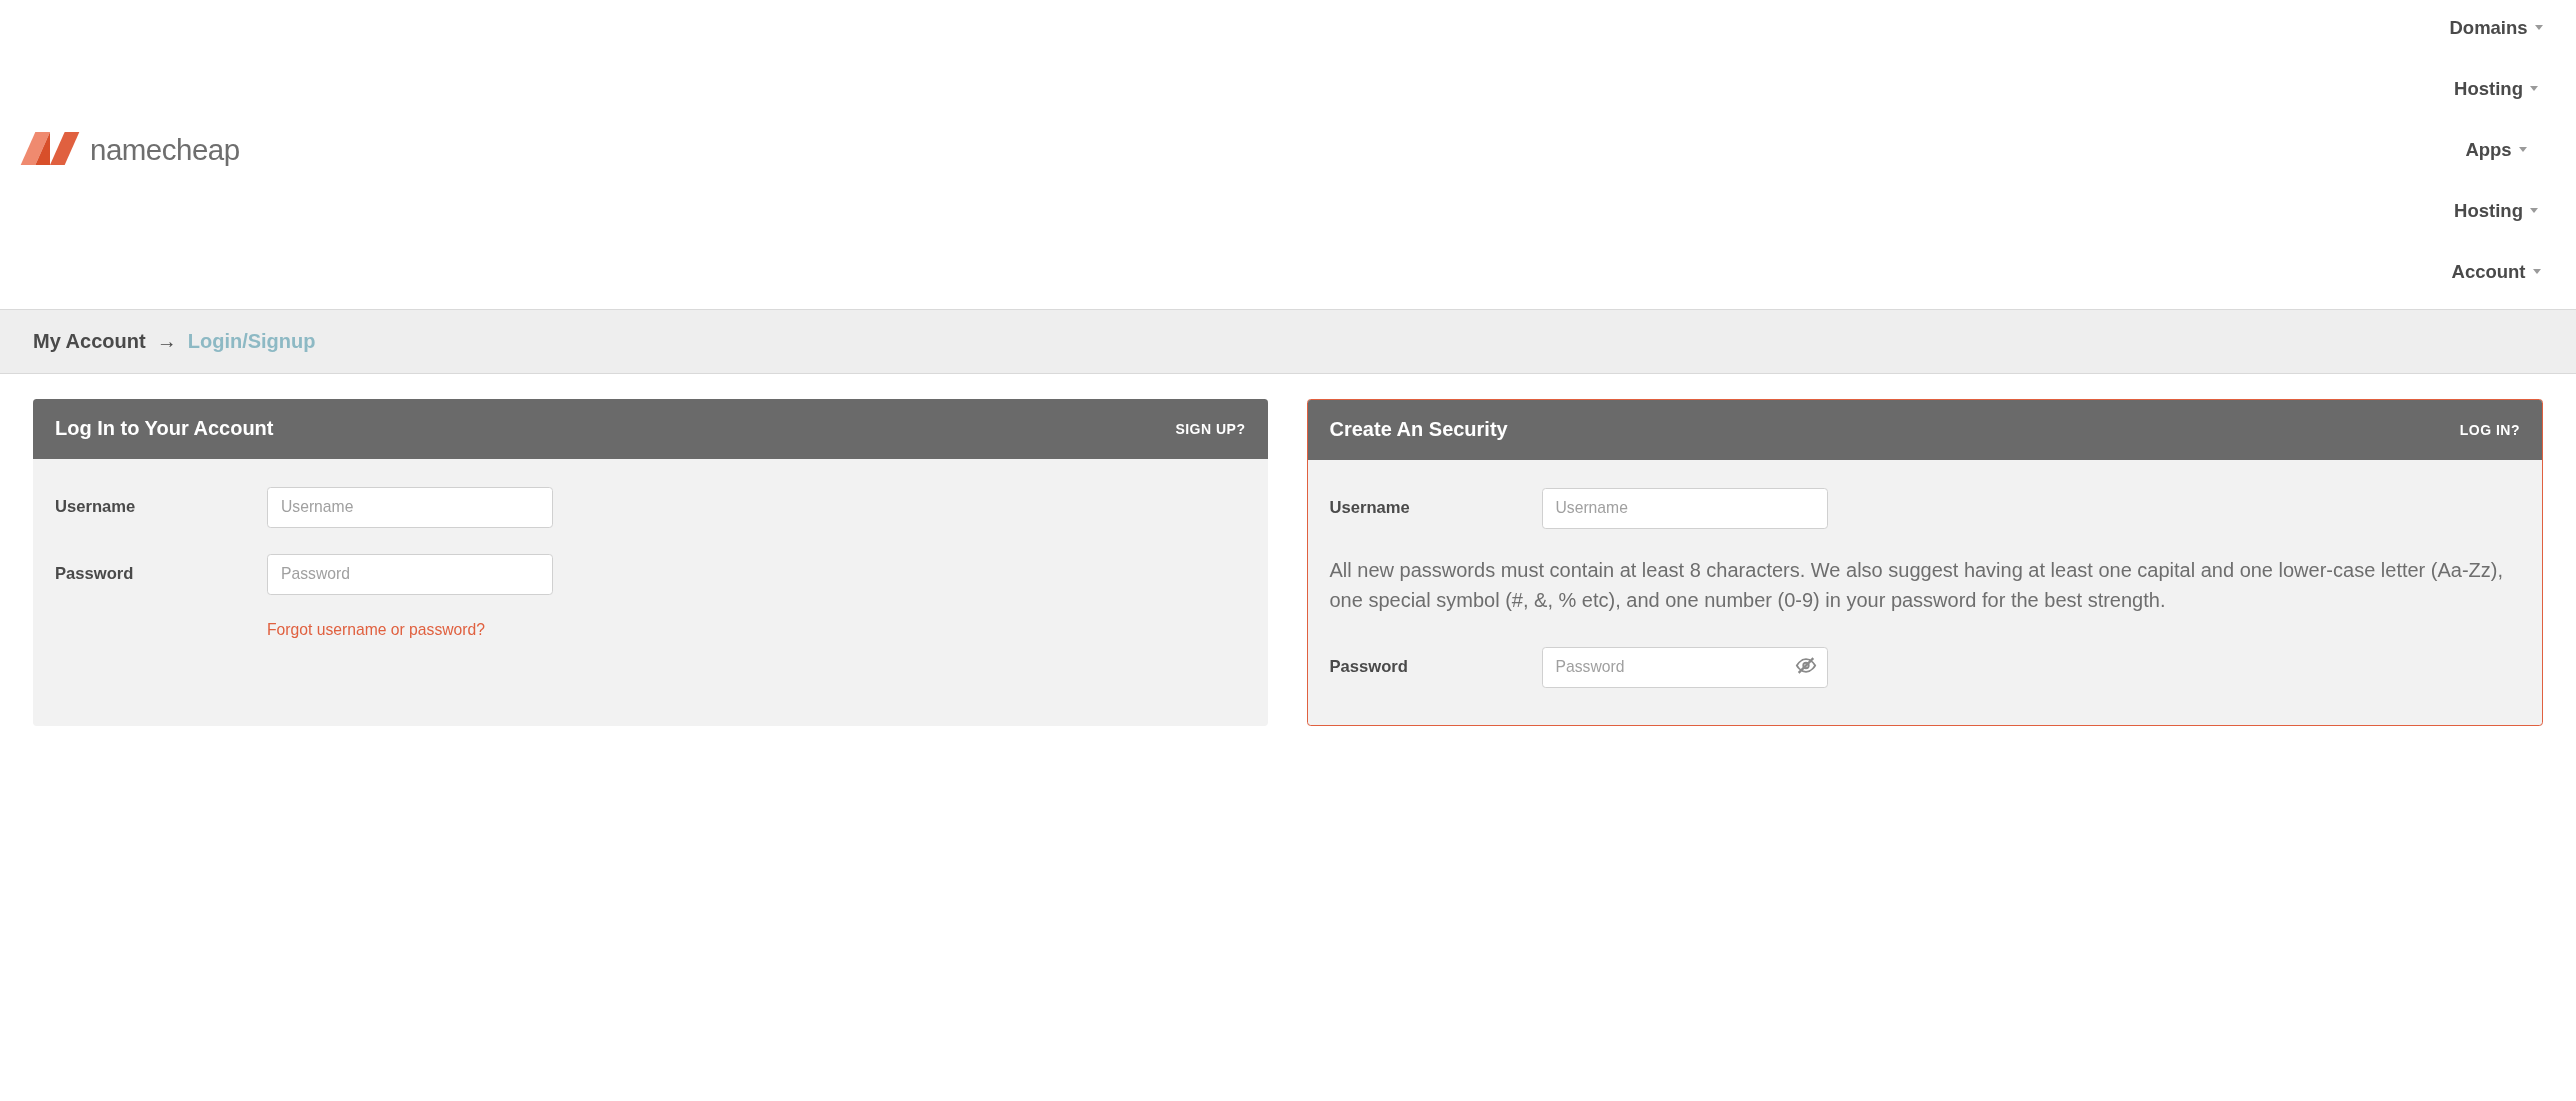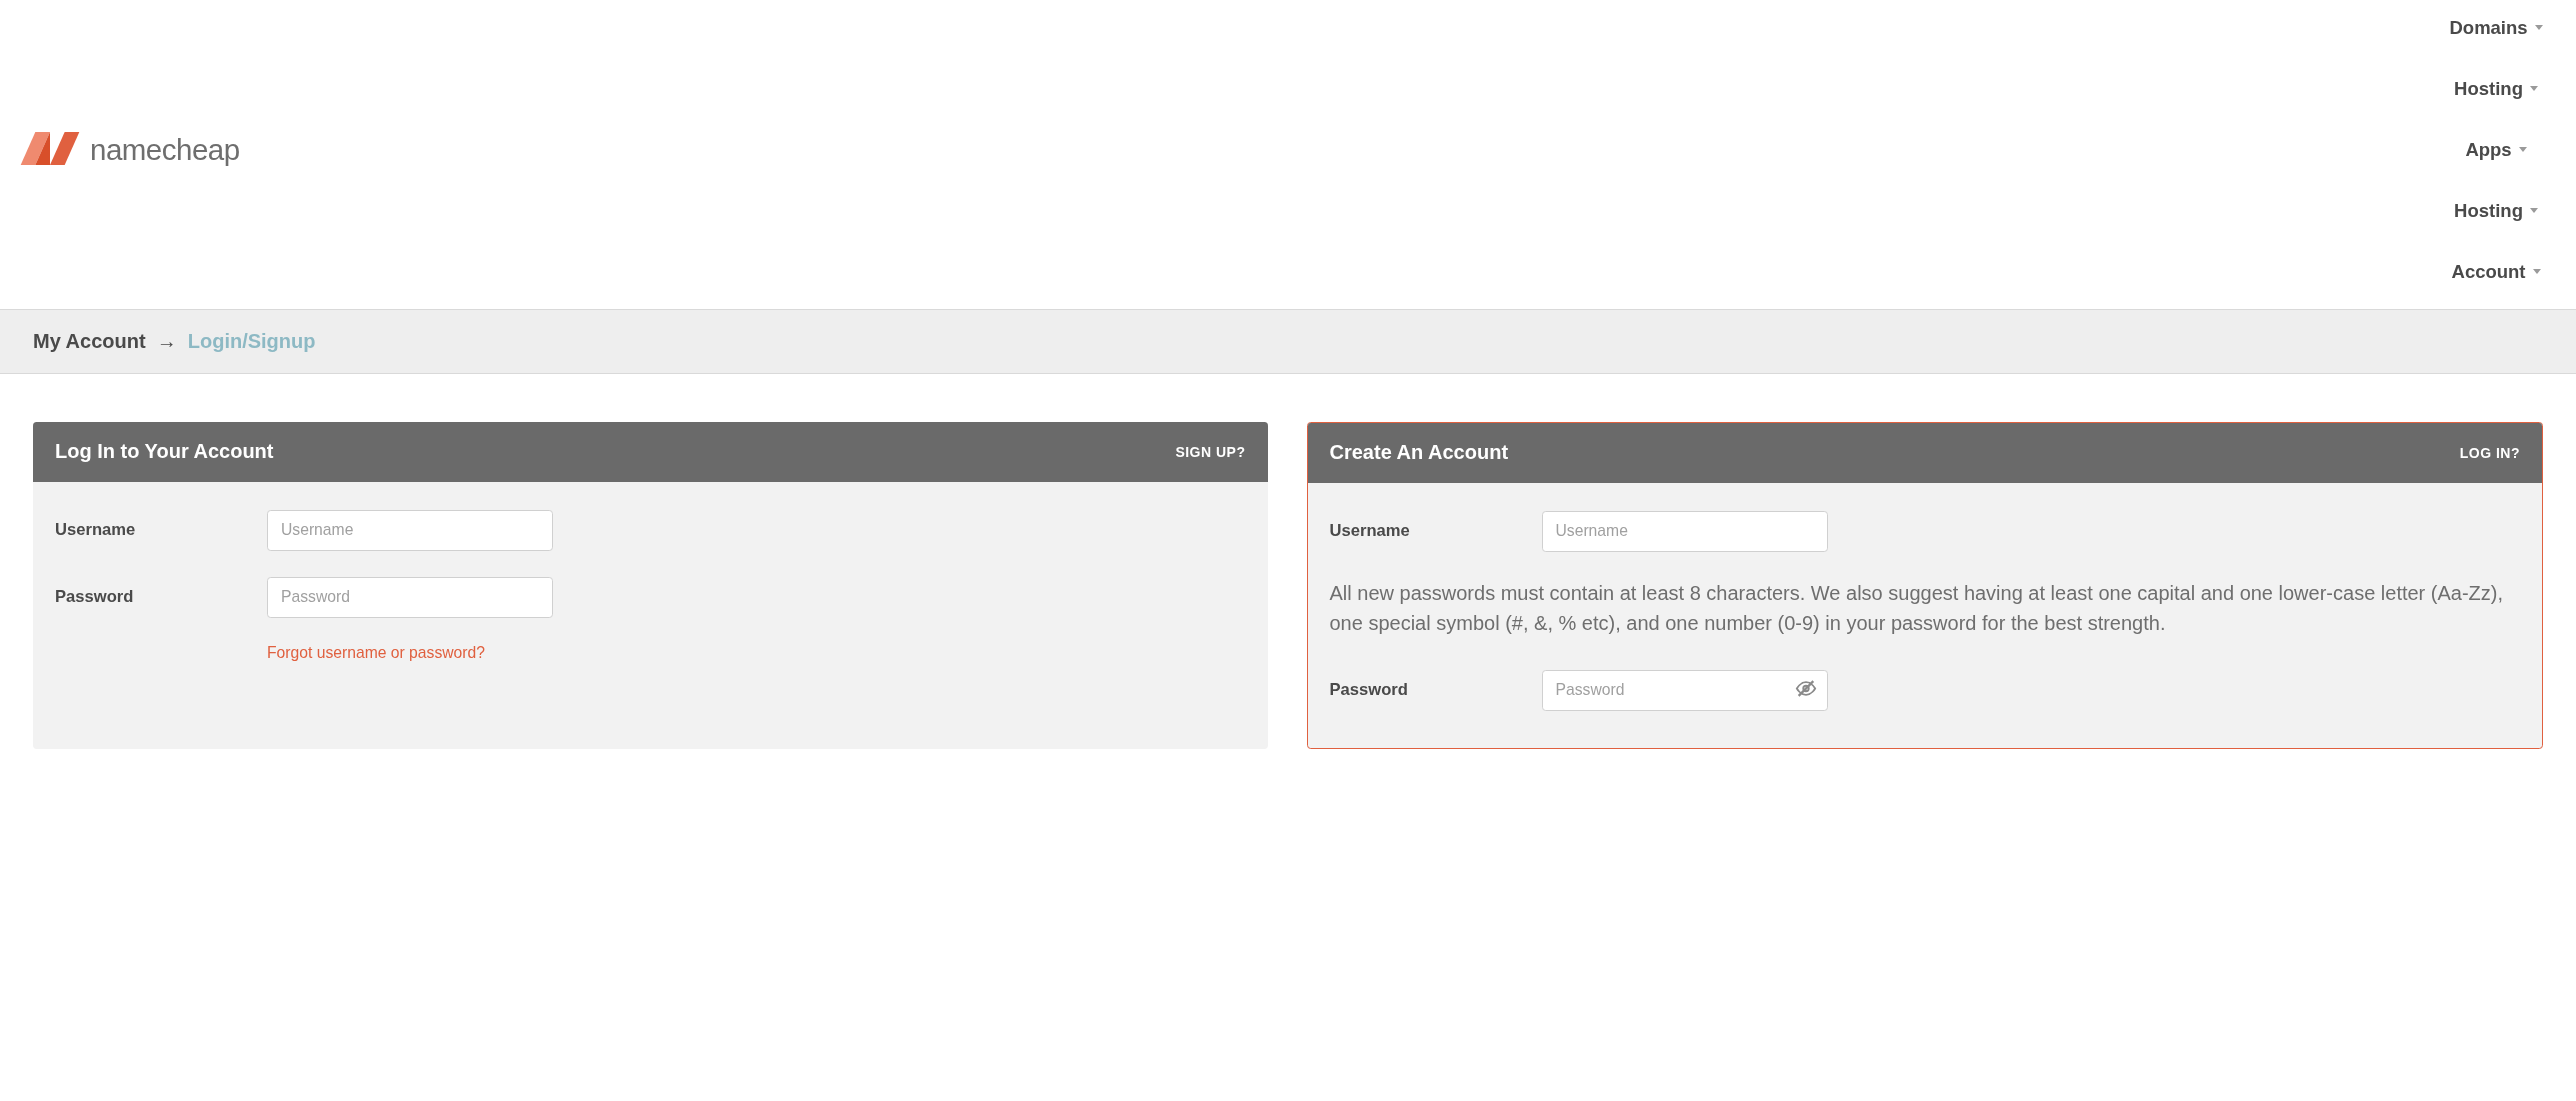--- a/index.html
+++ b/index.html
@@ -64,21 +64,21 @@
   font-weight: 400;
   margin: 0 5.5px;
 }
 .breadcrumb-current {
   color: #8db9c4;
   font-weight: 700;
 }
 .content {
   display: flex;
   gap: 39px;
-  padding: 48px 33px;
+  padding: 25px 33px;
   justify-content: flex-end;
 }
 .panel {
   flex: 1;
   background: #f2f2f2;
   border-radius: 3.7px;
   overflow: hidden;
 }
 .panel.highlighted {
   border: 1.8px solid #e0603f;
@@ -236,21 +236,21 @@
         <input class="text-input" type="password" placeholder="Password" style="">
       </div>
       <div class="forgot-row">
         <span class="forgot-link">Forgot username or password?</span>
       </div>
     </div>
   </div>
 
   <div class="panel highlighted">
     <div class="panel-header">
-      <div class="panel-title">Create An Account</div>
+      <div class="panel-title">Create An Security</div>
       <div class="panel-link">LOG IN?</div>
     </div>
     <div class="panel-body">
       <div class="form-row">
         <div class="form-label">Username</div>
         <input class="text-input" type="text" placeholder="Username" style="">
       </div>
       <div class="hint-text">All new passwords must contain at least 8 characters. We also suggest having at least one capital and one lower-case letter (Aa-Zz), one special symbol (#, &amp;, % etc), and one number (0-9) in your password for the best strength.</div>
       <div class="form-row" style="margin-bottom:0;">
         <div class="form-label">Password</div>

